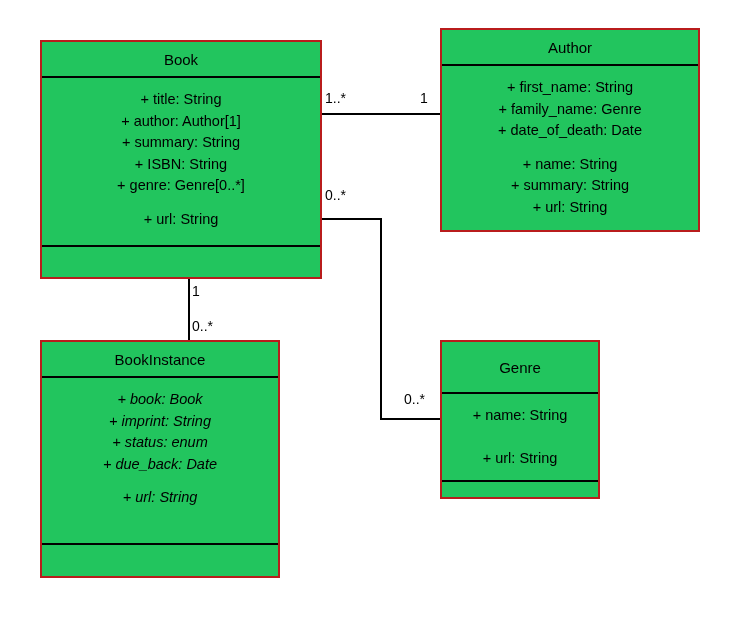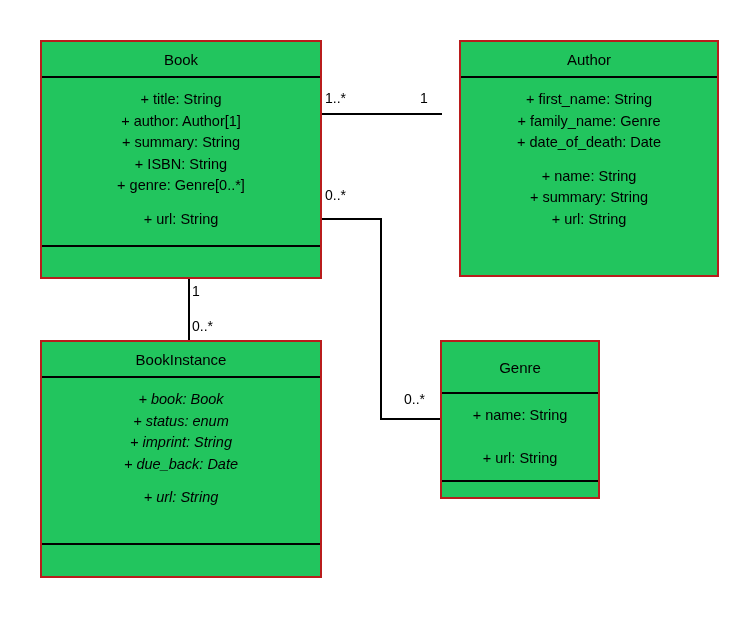--- a/index.html
+++ b/index.html
@@ -106,39 +106,39 @@
       <div class="attr-line">+ author: Author[1]</div>
       <div class="attr-line">+ summary: String</div>
       <div class="attr-line">+ ISBN: String</div>
       <div class="attr-line">+ genre: Genre[0..*]</div>
       <div class="attr-line spacer"></div>
       <div class="attr-line">+ url: String</div>
     </div>
     <div class="class-ops" style="height:30px;"></div>
   </div>
 
-  <div class="uml-class" style="left:440px; top:40px; width:260px; height:237px;margin-left:19px;">
+  <div class="uml-class" style="left:440px; top:28px; width:260px; height:204px;">
     <div class="class-header" style="height:36px;">Author</div>
     <div class="class-attrs no-rule" style="height:199px;">
       <div class="attr-line">+ first_name: String</div>
       <div class="attr-line">+ family_name: Genre</div>
       <div class="attr-line">+ date_of_death: Date</div>
       <div class="attr-line spacer"></div>
       <div class="attr-line">+ name: String</div>
       <div class="attr-line">+ summary: String</div>
       <div class="attr-line">+ url: String</div>
     </div>
   </div>
 
-  <div class="uml-class" style="left:40px; top:340px; width:282px; height:238px;">
+  <div class="uml-class" style="left:40px; top:340px; width:240px; height:238px;">
     <div class="class-header" style="height:36px;">BookInstance</div>
     <div class="class-attrs" style="height:167px;font-style:italic;">
       <div class="attr-line">+ book: Book</div>
+      <div class="attr-line">+ imprint: String</div>
       <div class="attr-line">+ status: enum</div>
-      <div class="attr-line">+ imprint: String</div>
       <div class="attr-line">+ due_back: Date</div>
       <div class="attr-line spacer"></div>
       <div class="attr-line">+ url: String</div>
     </div>
     <div class="class-ops" style="height:31px;"></div>
   </div>
 
   <div class="uml-class" style="left:440px; top:340px; width:160px; height:159px;">
     <div class="class-header" style="height:52px;">Genre</div>
     <div class="class-attrs" style="height:88px;">

